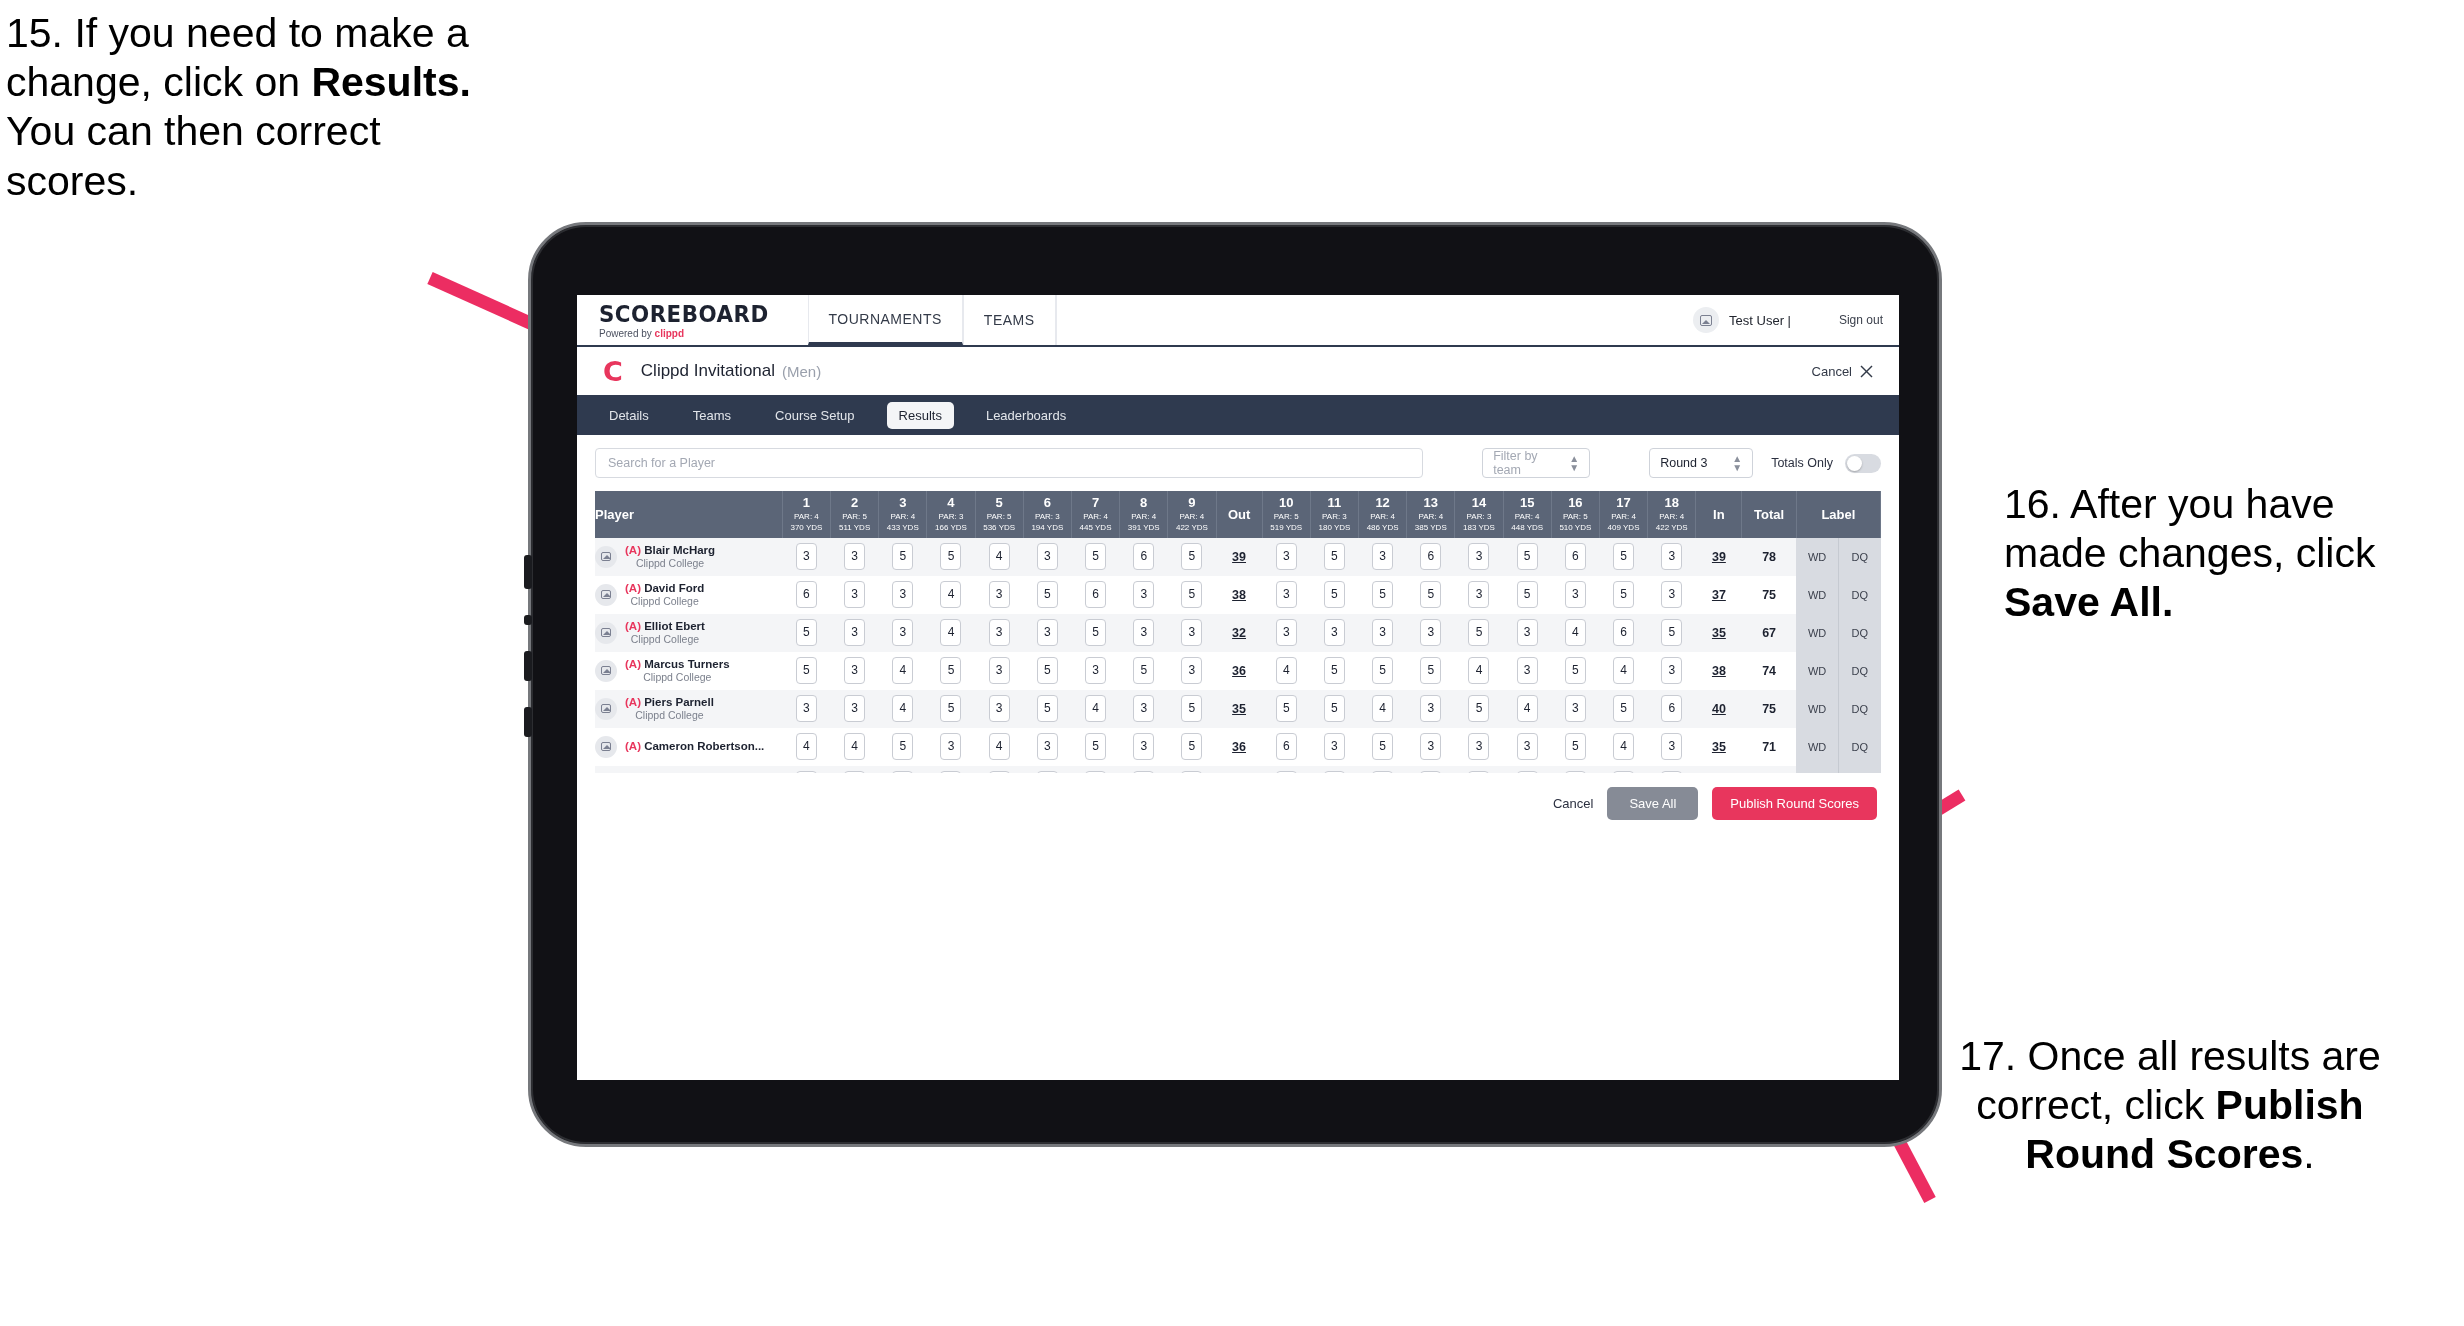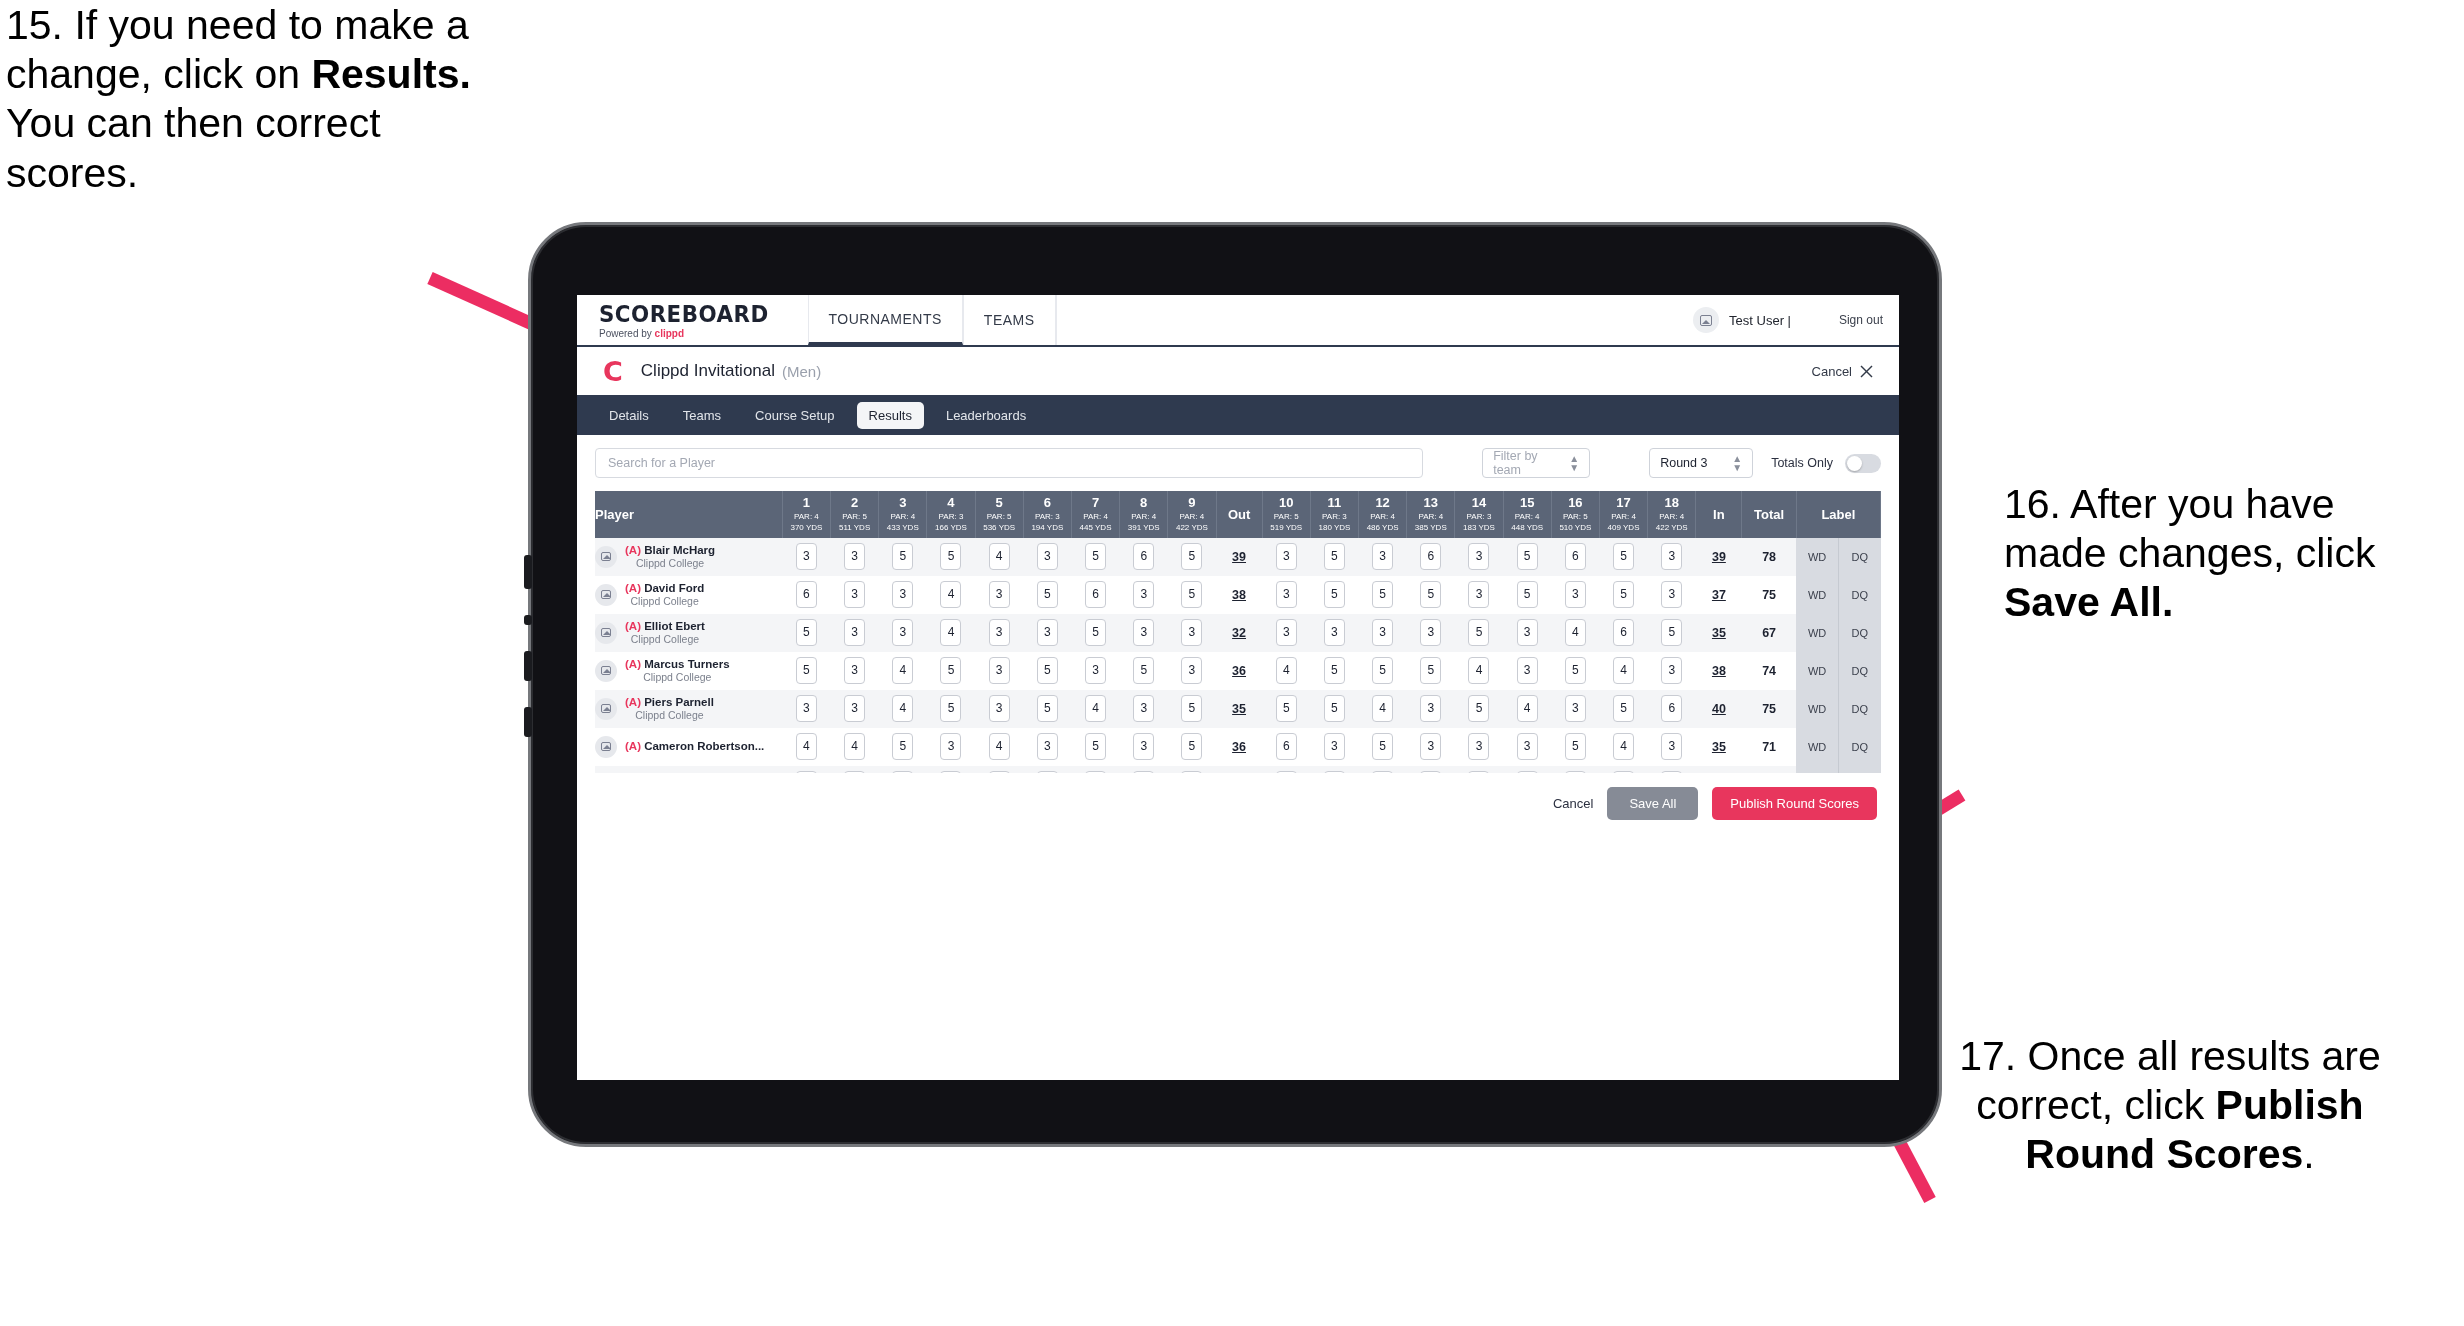--- a/index.html
+++ b/index.html
@@ -14,21 +14,21 @@
   
   .callout {
     position: absolute;
     color: #000;
     font-size: 41px;
     line-height: 1.20;
     font-weight: 400;
   }
   .callout b { font-weight: 700; }
 
-  #callout-15 { left: 6px;  top: 1px;   width: 470px; }
+  #callout-15 { left: 6px;  top: 9px;   width: 470px; }
   #callout-16 { left: 2004px; top: 480px; width: 440px; }
   #callout-17 { left: 1920px; top: 1032px; width: 500px; text-align: center; }
 
   
   .arrow-svg { position: absolute; overflow: visible; pointer-events: none; }
 
   
   #tablet {
     position: absolute;
     left: 528px; top: 222px;
@@ -94,21 +94,21 @@
     font-family: "DejaVu Sans", sans-serif;
     font-size: 27px; font-weight: 700; color: #e8365d; margin-right: 18px;
   }
   #tourney-name { font-size: 17px; color: #1d2230; font-weight: 500; }
   #tourney-gender { font-size: 15px; color: #9aa0ac; margin-left: 7px; }
   #cancel-x { margin-left: auto; font-size: 13px; color: #333a48; display: flex; gap: 8px; align-items: center; cursor: pointer; }
 
   
   #tabstrip {
     background: #2f3a4f; height: 40px;
-    display: flex; align-items: center; gap: 10px; padding: 0 20px;
+    display: flex; align-items: center; gap: 20px; padding: 0 20px;
   }
   .tab {
     font-size: 13px; color: #e2e5ea; padding: 6px 12px; border-radius: 5px; cursor: pointer;
   }
   .tab.active { background: #f4f5f7; color: #1d2230; font-weight: 500; }
 
   
   #filter-row {
     display: flex; align-items: center; gap: 12px;
     padding: 13px 18px; background: #fff;

